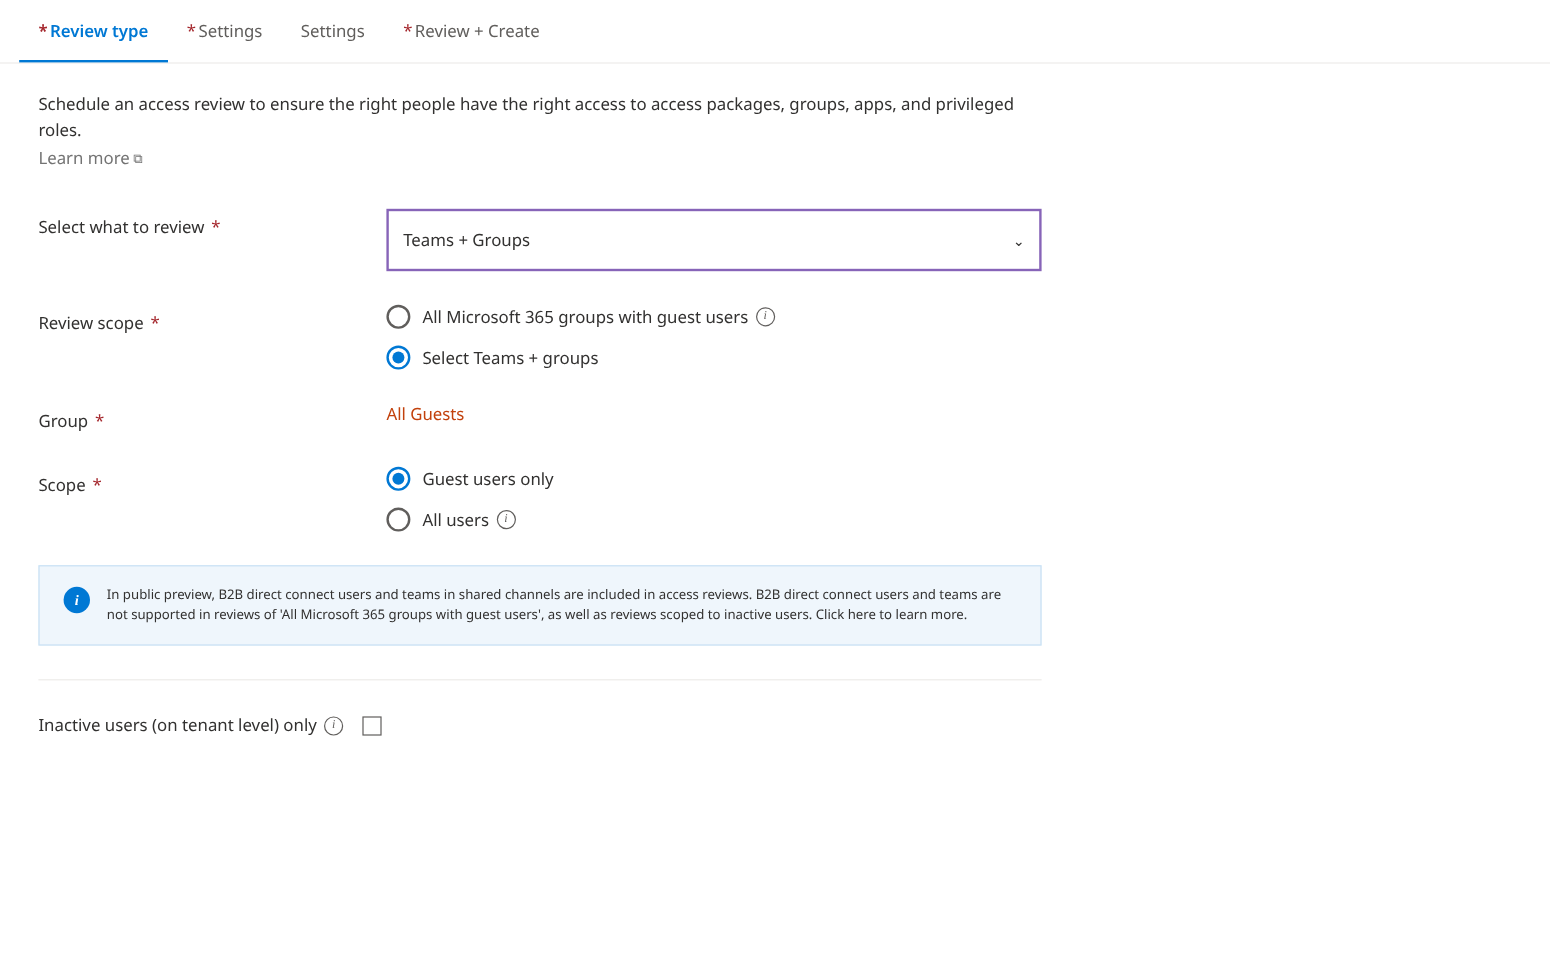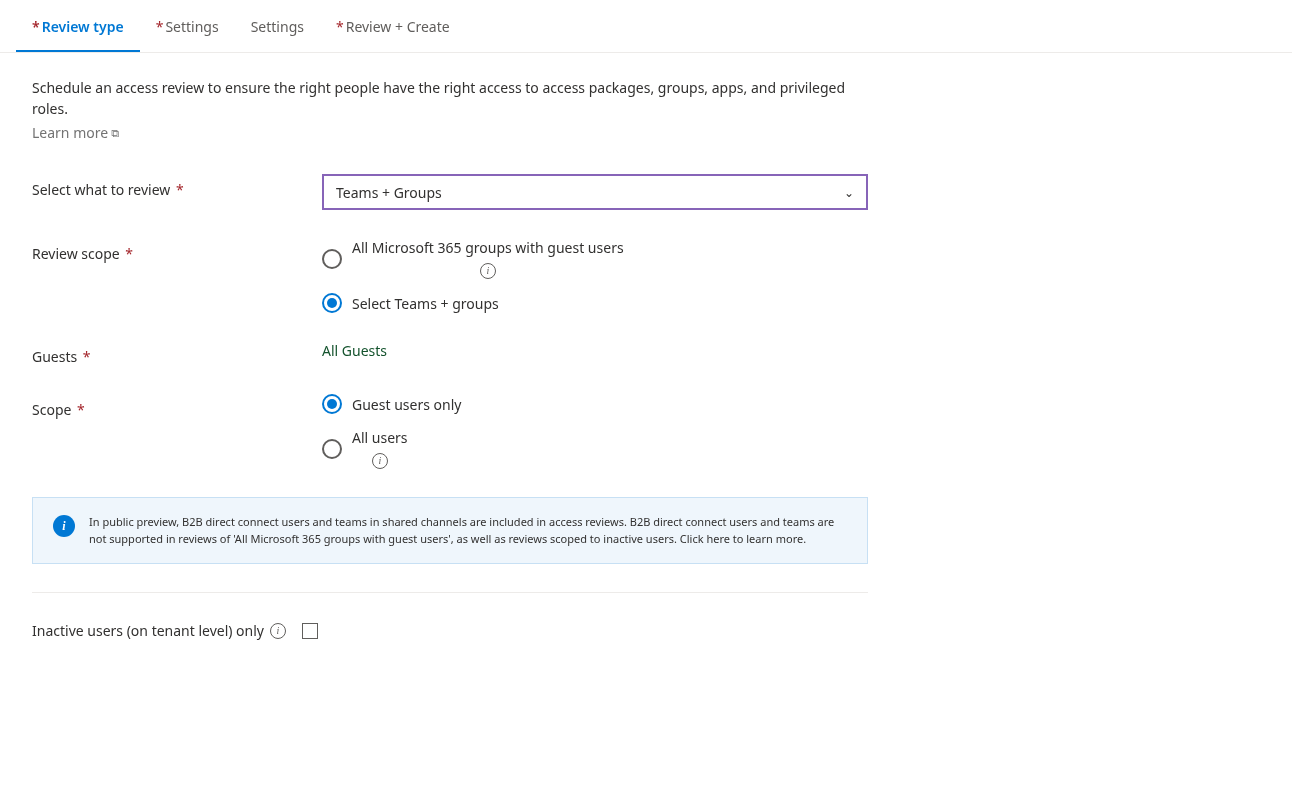--- a/index.html
+++ b/index.html
@@ -102,21 +102,21 @@
     
     .dropdown {
       display: flex;
       align-items: center;
       justify-content: space-between;
       border: 2px solid #8764b8;
       padding: 6px 12px;
       cursor: pointer;
       background: #fff;
       min-width: 520px;
-      height: 36px;
+      height: 52px;
       font-size: 14px;
       color: #323130;
     }
     .dropdown-chevron {
       font-size: 12px;
       color: #323130;
     }
 
     
     .radio-group {
@@ -150,41 +150,40 @@
       height: 10px;
       border-radius: 50%;
       background: #0078d4;
     }
     .radio-label {
       font-size: 14px;
       color: #323130;
       display: flex;
       align-items: center;
       gap: 6px;
-      flex-direction: column;
     }
     .info-icon {
       display: inline-flex;
       align-items: center;
       justify-content: center;
       width: 16px;
       height: 16px;
       border-radius: 50%;
       border: 1px solid #605e5c;
       font-size: 10px;
       color: #605e5c;
       cursor: pointer;
       font-style: italic;
       font-family: serif;
       line-height: 1;
     }
 
     
     .group-link {
-      color: #14532d;
+      color: #c2410c;
       text-decoration: none;
       font-size: 14px;
       cursor: pointer;
     }
 
     
     .info-banner {
       background: #eff6fc;
       border: 1px solid #c7e0f4;
       padding: 16px 20px;
@@ -308,21 +307,21 @@
               <span>Select Teams + groups</span>
             </span>
           </div>
 
         </div>
       </div>
     </div>
 
     <div class="form-row">
       <div class="form-label">
-        <span>Guests</span><span class="req"> *</span>
+        <span>Group</span><span class="req"> *</span>
       </div>
       <div class="form-control">
         <a class="group-link" href="#">
           <span>All Guests</span>
         </a>
       </div>
     </div>
 
     <div class="form-row">
       <div class="form-label">

